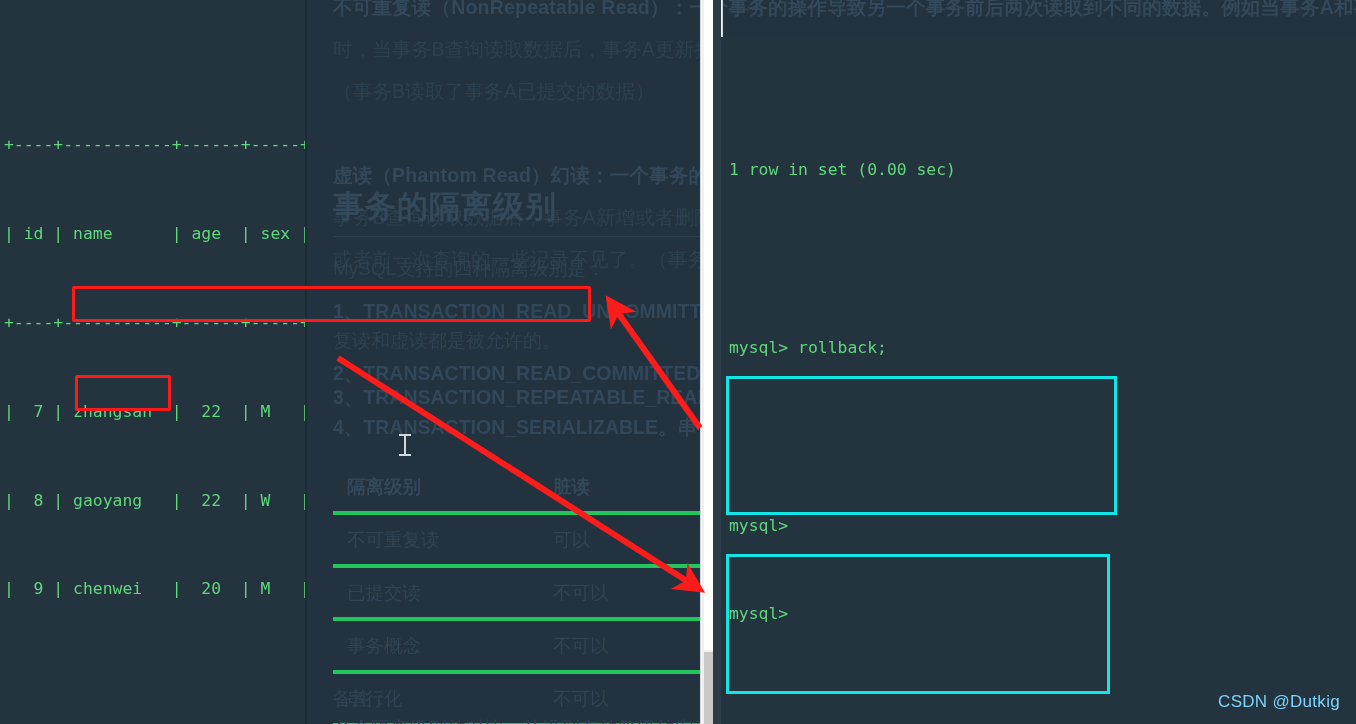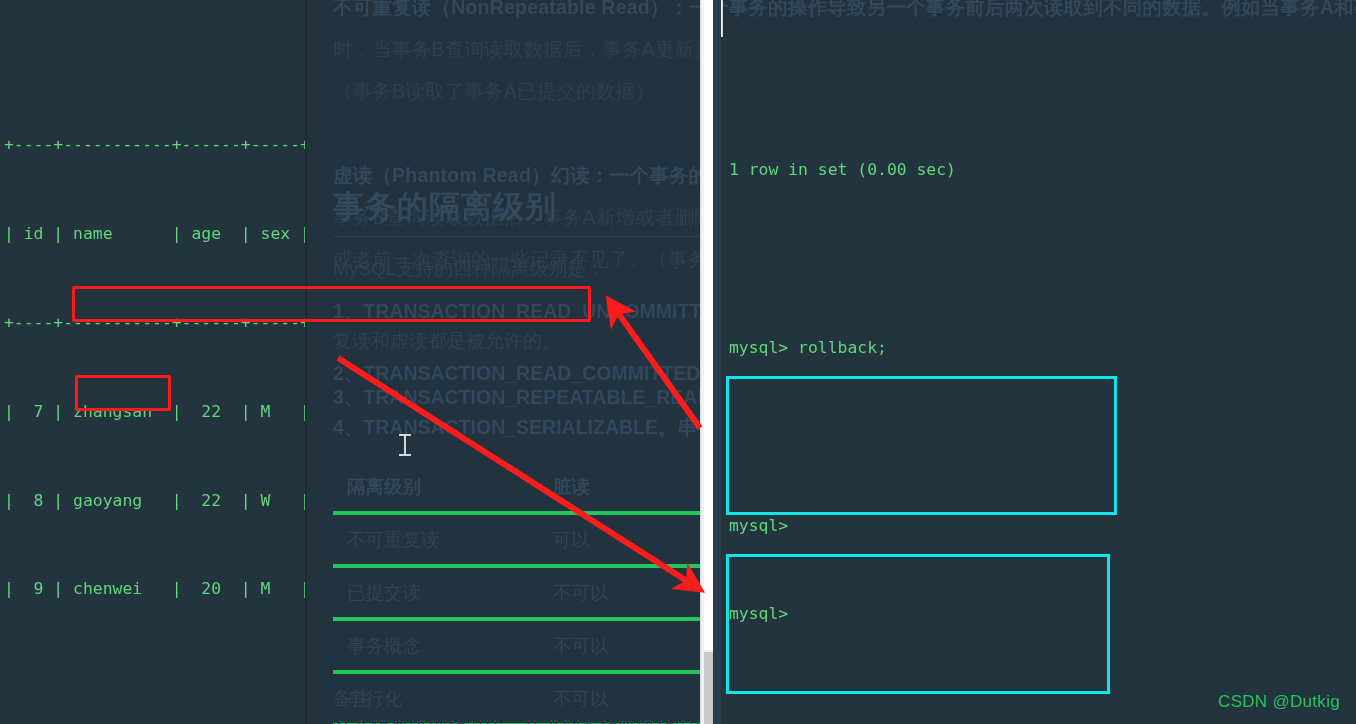--- a/index.html
+++ b/index.html
@@ -198,21 +198,21 @@
     position: absolute;
     left: 0; top: 0;
     width: 1356px; height: 724px;
     pointer-events: none;
   }
 
   .watermark {
     position: absolute;
     right: 16px;
     bottom: 12px;
-    color: #22c55e;
+    color: #7dd3fc;
     font-size: 17px;
     font-family: "Liberation Sans", sans-serif;
     letter-spacing: .3px;
   }
 
   .caret {
     position: absolute;
     left: 404px; top: 434px;
     width: 2px; height: 22px;
     background: #cfd8de;

